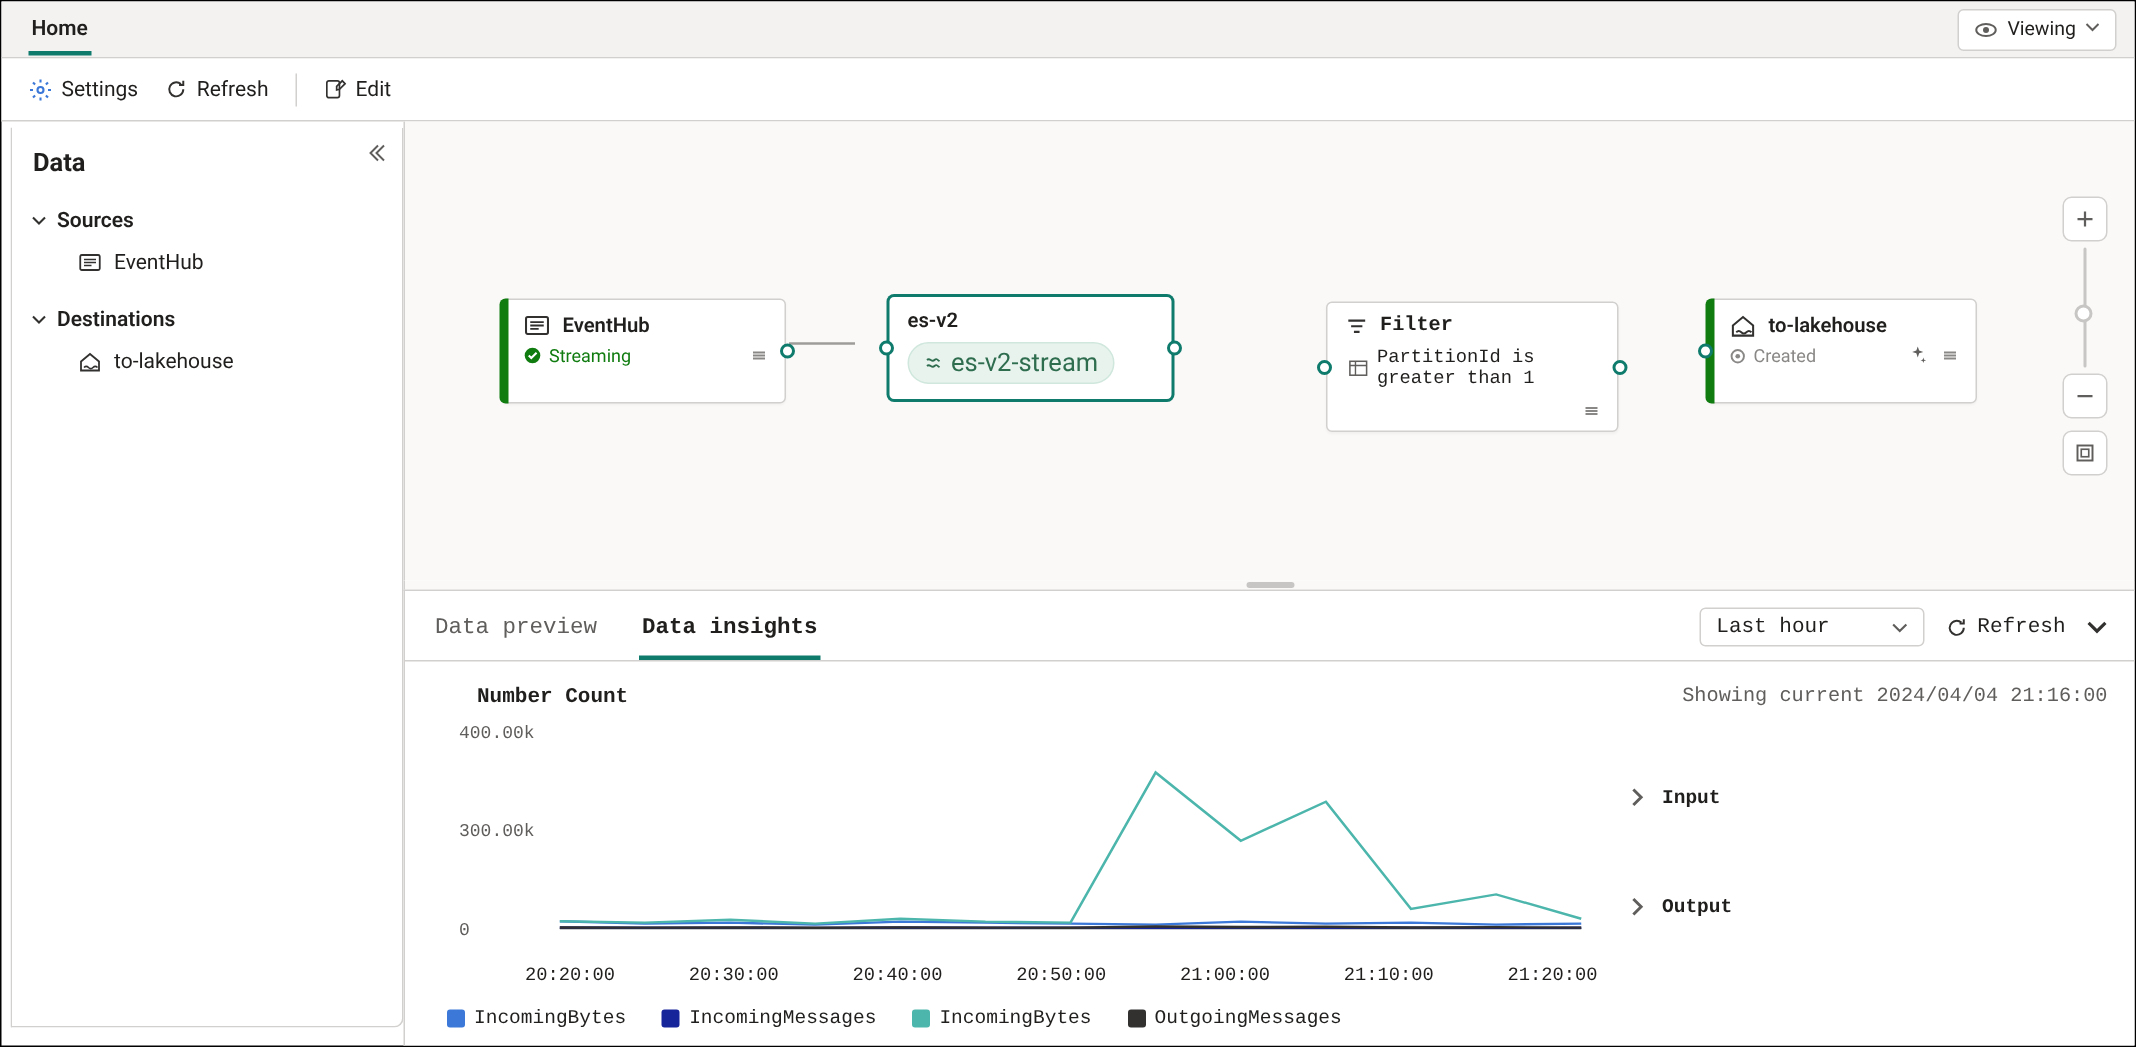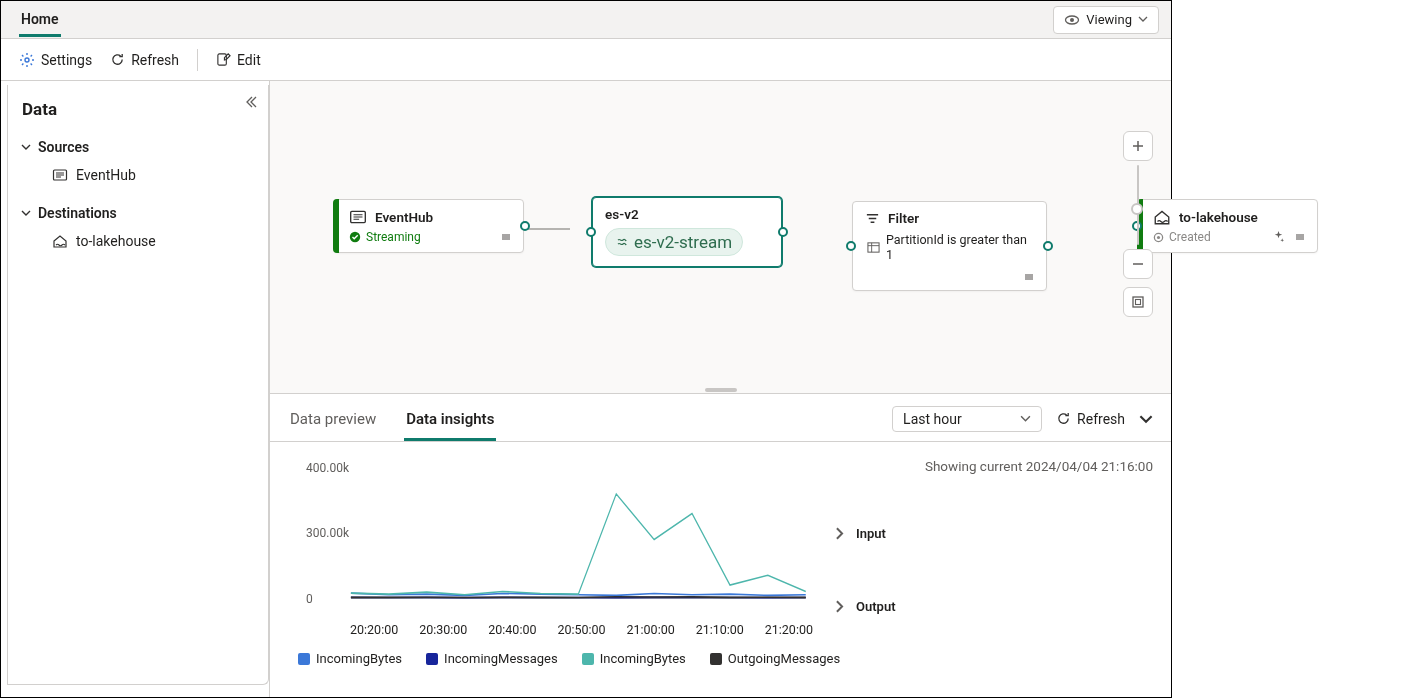--- a/index.html
+++ b/index.html
@@ -20,21 +20,21 @@
   * { box-sizing: border-box; }
   body {
     margin: 0;
     font-family: "Segoe UI", -apple-system, BlinkMacSystemFont, Roboto, sans-serif;
     font-size: 13px;
     color: var(--text);
     background: #fff;
   }
   .app {
     border: 1px solid #000;
-    width: 1172px;
+    width: 1424px;
     height: 698px;
     position: relative;
     display: flex;
     flex-direction: column;
   }
   
   .titlebar {
     display: flex;
     align-items: center;
     height: 38px;
@@ -138,21 +138,21 @@
   .node {
     position: absolute;
     background: #fff;
     border: 1px solid var(--grey-border);
     border-radius: 4px;
     width: 190px;
     box-shadow: 0 1px 2px rgba(0,0,0,.04);
   }
   .node .bar { position:absolute; left:-2px; top:-1px; bottom:-1px; width:6px; background: var(--green); border-radius:4px 0 0 4px;}
   .node .row1 { display:flex; align-items:center; gap:8px; padding:8px 10px 2px 14px; font-weight:600; font-size:13.5px;}
-  .node .row2 { display:flex; align-items:center; gap:0; padding:2px 10px 8px 14px; font-size:12px; color: var(--green); justify-content: space-between;}
+  .node .row2 { display:flex; align-items:center; gap:0; padding:2px 10px 24px 14px; font-size:12px; color: var(--green); justify-content: space-between;}
   .node .row2 .rmore{ color: var(--grey-text); }
   .node .port-out, .node .port-in {
     position:absolute; width:10px; height:10px; border-radius:50%;
     border:2px solid var(--teal); background:#fff; top:50%; transform:translateY(-50%);
   }
   .node .port-out { right:-7px; }
   .node .port-in  { left:-7px; }
   .node.selected { border-color: var(--teal); box-shadow: 0 0 0 1px var(--teal); }
   .pill {
     display:inline-flex; align-items:center; gap:6px;
@@ -171,20 +171,21 @@
   .grip {
     height:6px; display:flex; justify-content:center; align-items:center;
     background:#faf9f8; border-left:1px solid var(--grey-border);
   }
   .grip span{ width:32px;height:4px;background:#c8c6c4;border-radius:2px;}
   
   .insights {
     flex:1; border-top:1px solid var(--grey-border); border-left:1px solid var(--grey-border);
     display:flex; flex-direction:column;
     background:#fff;
+    font-family:Liberation Mono, monospace;
   }
   .ins-header {
     display:flex; align-items:center; justify-content:space-between;
     padding:8px 18px 0 18px; border-bottom:1px solid var(--grey-border);
   }
   .ins-tabs { display:flex; gap:26px; }
   .ins-tab { padding:8px 2px 10px; font-size:15px; cursor:pointer; color:var(--grey-text);}
   .ins-tab.active { color:var(--text); font-weight:600; border-bottom:3px solid var(--teal);}
   .ins-right { display:flex; align-items:center; gap:14px; padding-bottom:6px;}
   .dropdown {
@@ -366,21 +367,21 @@
                     <path d="M2 4c2-2 3 2 5 0s3 2 3 0M2 8c2-2 3 2 5 0s3 2 3 0" stroke="#2f6d4f" stroke-width="1.2" fill="none"></path>
                   </svg>
               </span>
               <span>es-v2-stream</span>
             </span>
           </div>
           <div class="port-in"></div>
           <div class="port-out"></div>
         </div>
 
-        <div class="node filter" style="left:582px; top:120px; width:195px;">
+        <div class="node filter" style="left:614px; top:120px; width:195px;font-family:Liberation Mono, monospace;">
           <div class="row1" style="padding-left:12px;">
             <span class="ic">
               <svg width="15" height="15" viewBox="0 0 16 16">
                   <path d="M2 4h12M4 8h8M6 12h4" stroke="#323130" stroke-width="1.5"></path>
                 </svg>
             </span>
             <span>Filter</span>
           </div>
           <div class="filter-detail">
             <span style="display:flex;align-items:center;gap:6px;">
@@ -495,20 +496,21 @@
             <span class="ic">
               <svg width="14" height="14" viewBox="0 0 10 10">
                   <path d="M1 3l4 4 4-4" stroke="#323130" stroke-width="1.5" fill="none"></path>
                 </svg>
             </span>
           </div>
         </div>
 
         <div class="ins-body">
           <div class="chart-wrap">
+            <div class="chart-title">Number Count</div>
             <div class="chart">
               <div class="ytick" style="top:6%;">400.00k</div>
               <div class="ytick" style="top:47%;">300.00k</div>
               <div class="ytick" style="top:88%;">0</div>
               <svg id="chart-svg" viewBox="0 0 700 160" preserveAspectRatio="none">
                   <line x1="62" x2="690" y1="140" y2="140" stroke="#323130" stroke-width="1"></line>
                   <path d="M62 135.125 L114.33333333333333 136.75 L166.66666666666666 136.1 L219 137.39999999999998 L271.3333333333333 135.45 L323.6666666666667 136.1 L376 136.75 L428.33333333333337 137.39999999999998 L480.66666666666663 135.45 L533 136.75 L585.3333333333334 136.1 L637.6666666666666 137.39999999999998 L690 136.75 " fill="none" stroke="#3b78d8" stroke-width="1.6"></path>
                   <path d="M62 139.35 L114.33333333333333 139.5125 L166.66666666666666 139.41500000000002 L219 139.61 L271.3333333333333 139.35 L323.6666666666667 139.48 L376 139.5125 L428.33333333333337 139.61 L480.66666666666663 139.35 L533 139.5125 L585.3333333333334 139.4475 L637.6666666666666 139.61 L690 139.5125 " fill="none" stroke="#17259b" stroke-width="1.6"></path>
                   <path d="M62 135.125 L114.33333333333333 136.1 L166.66666666666666 134.14999999999998 L219 136.75 L271.3333333333333 133.5 L323.6666666666667 135.45 L376 136.1 L428.33333333333337 35.99999999999999 L480.66666666666663 81.5 L533 55.5 L585.3333333333334 127 L637.6666666666666 117.25 L690 133.5 " fill="none" stroke="#4db6ac" stroke-width="1.6"></path>
                   <path d="M62 139.35 L114.33333333333333 139.41500000000002 L166.66666666666666 139.285 L219 139.5125 L271.3333333333333 139.22 L323.6666666666667 139.41500000000002 L376 139.48 L428.33333333333337 138.7 L480.66666666666663 139.025 L533 138.86249999999998 L585.3333333333334 139.35 L637.6666666666666 139.1875 L690 139.41500000000002 " fill="none" stroke="#323130" stroke-width="1.6"></path>

